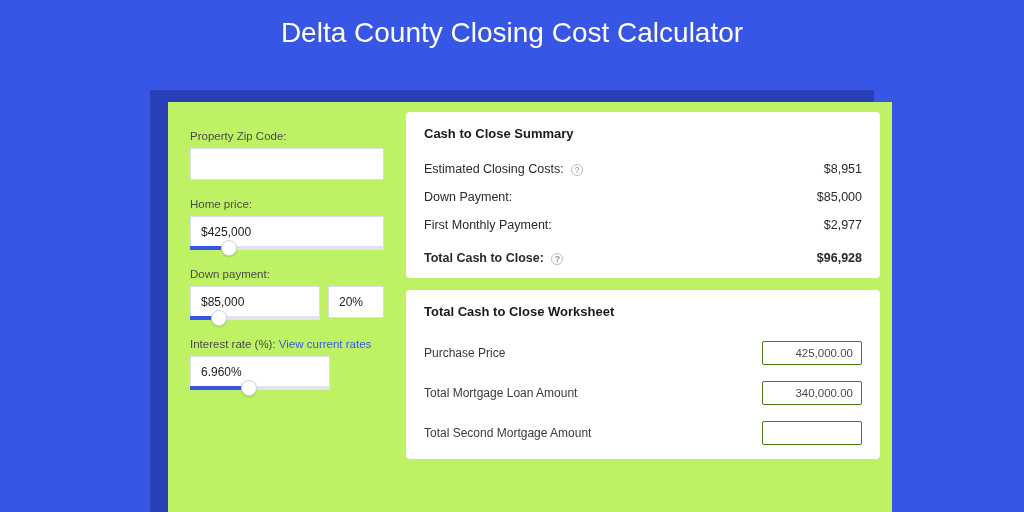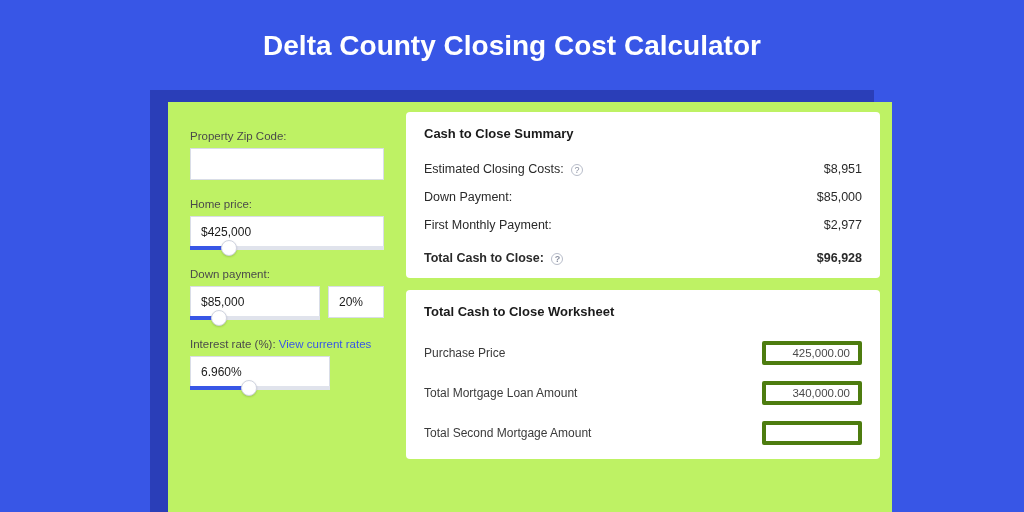--- a/index.html
+++ b/index.html
@@ -6,22 +6,22 @@
   html, body { width: 1024px; height: 512px; overflow: hidden; }
   body {
     background: #3856e6;
     font-family: -apple-system, BlinkMacSystemFont, "Segoe UI", Arial, sans-serif;
     color: #1a1a1a;
   }
   .page-title {
     text-align: center;
     color: #ffffff;
     font-size: 28px;
-    font-weight: 700;
-    padding: 30px 0 24px 0;
+    font-weight: 400;
+    padding: 17px 0 24px 0;
   }
   .shadow-wrap {
     position: absolute;
     top: 90px;
     left: 150px;
     width: 724px;
     height: 422px;
     background: #2a3eb8;
   }
   .panel {
@@ -123,21 +123,21 @@
     display: flex;
     justify-content: space-between;
     align-items: center;
     font-size: 12px;
     color: #3a3a3a;
     padding: 8px 0;
   }
   .ws-input {
     width: 100px;
     height: 24px;
-    border: 4px solid #4d7c0f;
+    border: 1px solid #4d7c0f;
     background: #ffffff;
     font-size: 11.5px;
     text-align: right;
     padding: 0 8px;
     color: #4a4a4a;
     border-radius: 2px;
   }
 </style>
 </head>
 <body>

